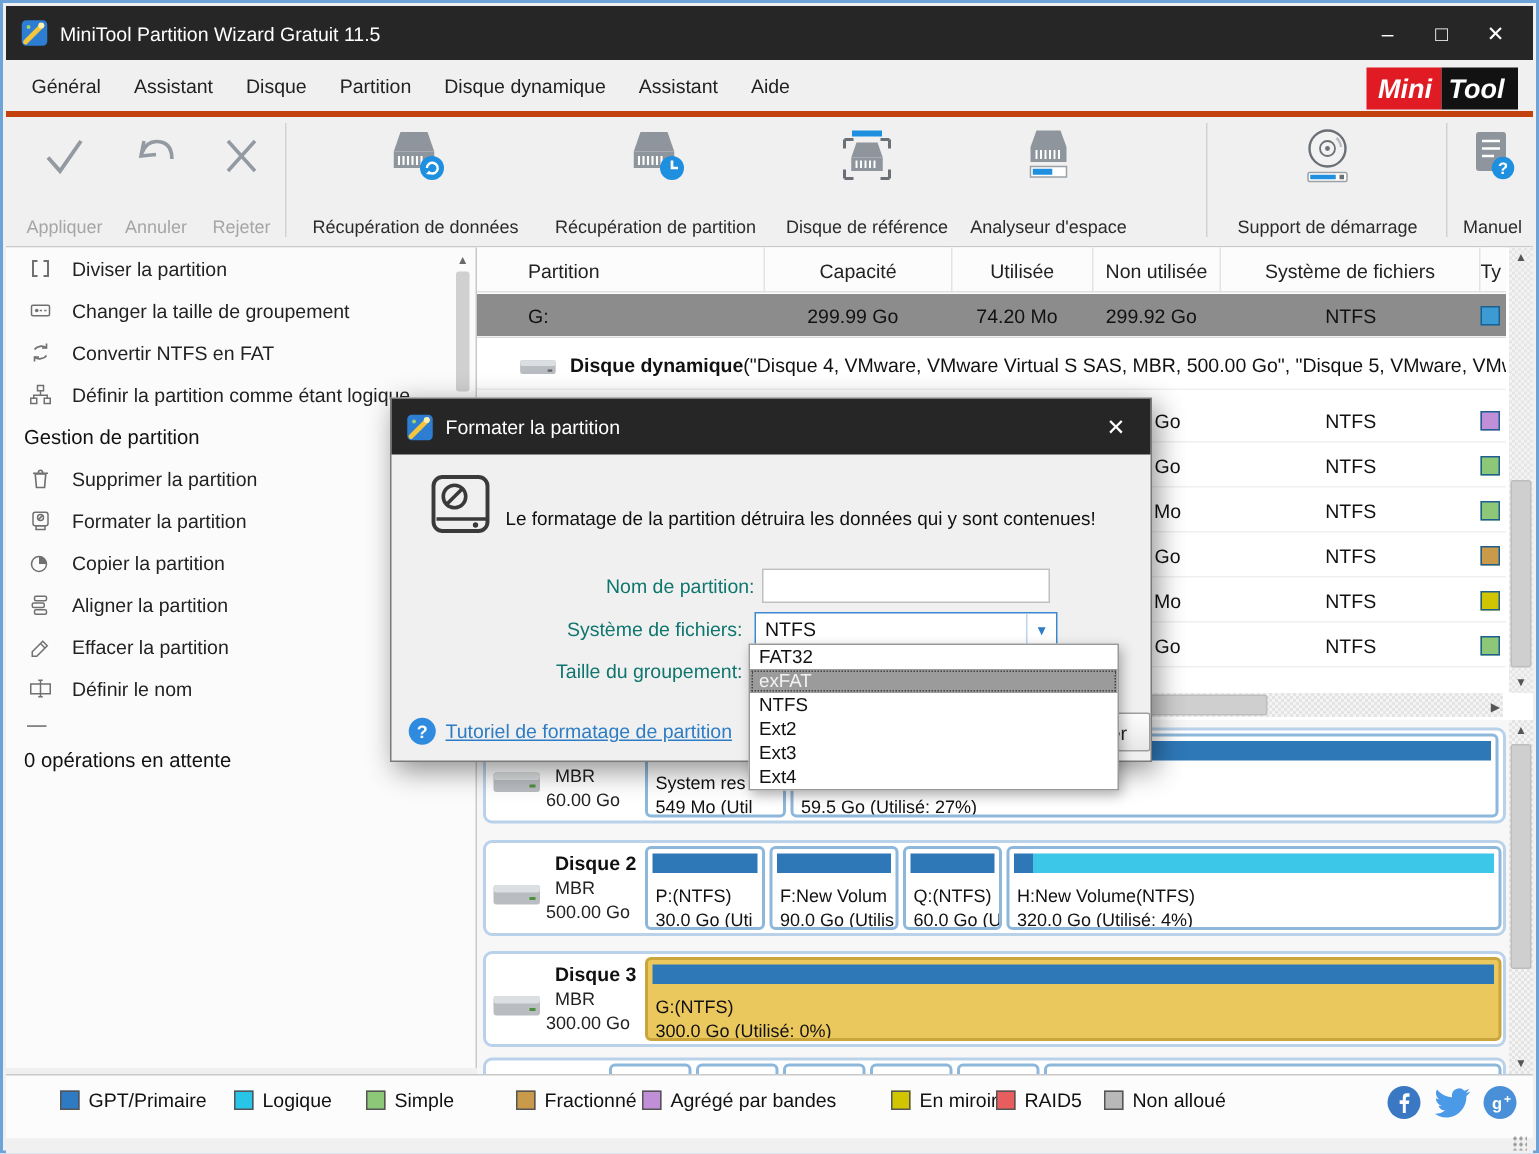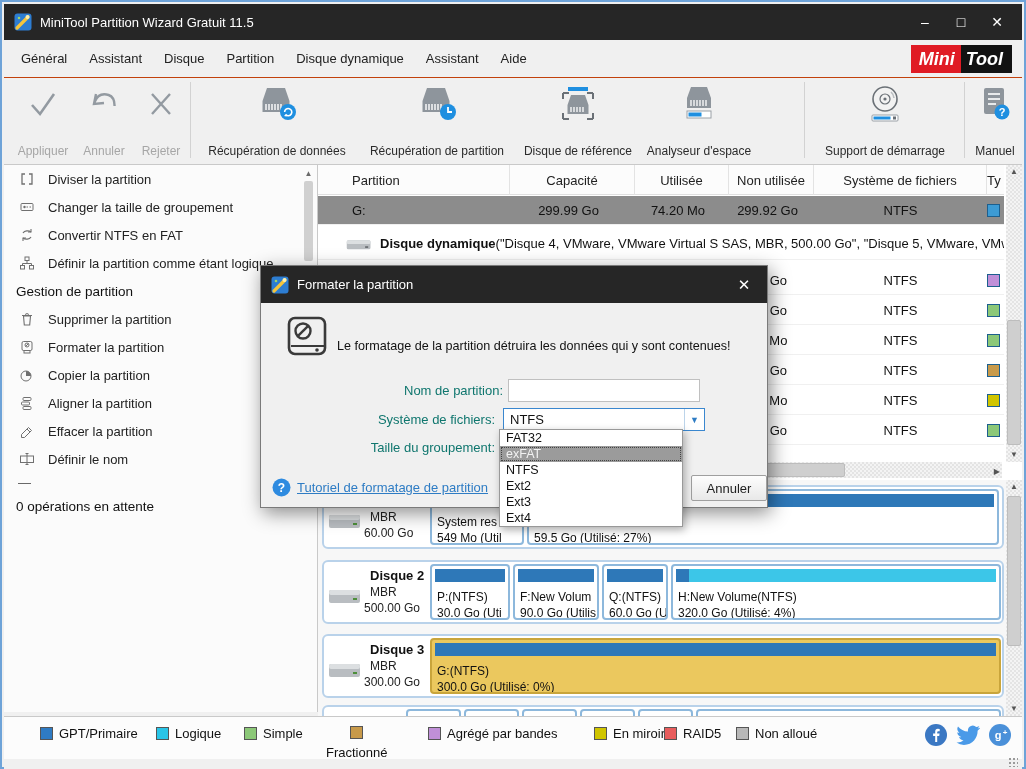--- a/index.html
+++ b/index.html
@@ -7,21 +7,21 @@
   body { font-family:"Liberation Sans", sans-serif; background:#fff; position:relative; overflow:hidden; }
   .window { position:absolute; inset:0; border:2px solid #6ea3d8; background:#f0f0f0; }
 
   
   .titlebar { position:absolute; left:2px; right:2px; top:2px; height:36px; background:#262626; display:flex; align-items:center; padding:0 10px; }
   .titlebar .title { color:#fff; font-size:13px; margin-left:8px; }
   .win-controls { margin-left:auto; display:flex; align-items:center; gap:6px; }
   .win-btn { width:30px; height:24px; color:#fff; font-size:14px; display:flex; align-items:center; justify-content:center; cursor:default; }
 
   
-  .menubar { position:absolute; left:2px; right:2px; top:38px; height:38px; background:#f0f0f0; border-bottom:1px solid #c2410c; display:flex; align-items:center; padding-left:6px; }
+  .menubar { position:absolute; left:2px; right:2px; top:38px; height:38px; background:#f0f0f0; border-bottom:4px solid #c2410c; display:flex; align-items:center; padding-left:6px; }
   .menu-item { font-size:13px; color:#222; padding:6px 11px; }
   .logo { position:absolute; right:10px; top:5px; display:flex; font-style:italic; font-weight:bold; font-size:18px; line-height:26px; }
   .logo .mini { background:#e01b24; color:#fff; padding:1px 6px 1px 8px; }
   .logo .tool { background:#121212; color:#fff; padding:1px 9px 1px 5px; }
 
   
   .toolbar { position:absolute; left:2px; right:2px; top:76px; height:87px; background:#f0f0f0; border-bottom:1px solid #c9c9c9; }
   .tb-btn { position:absolute; top:8px; height:72px; display:flex; flex-direction:column; align-items:center; justify-content:space-between; }
   .tb-btn .lbl { font-size:12px; color:#2b2b2b; white-space:nowrap; }
   .tb-btn.disabled .lbl { color:#a6a6a6; }
@@ -86,21 +86,21 @@
   .dlg-close { margin-left:auto; color:#fff; font-size:15px; width:26px; text-align:center; }
   .dlg-label { position:absolute; font-size:13px; color:#0f766e; text-align:right; width:190px; }
   .dlg-input { position:absolute; height:23px; background:#fff; border:1px solid #c0c0c0; font-size:13px; padding:0 5px; font-family:"Liberation Sans",sans-serif; }
   .combo { position:absolute; left:242px; top:142px; width:202px; height:23px; background:#fff; border:1px solid #3a87cf; }
   .combo .val { position:absolute; left:6px; top:3px; font-size:13px; color:#111; }
   .combo .arrow-box { position:absolute; right:0; top:0; bottom:0; width:20px; border-left:1px solid #bcd4ea; display:flex; align-items:center; justify-content:center; color:#2e7cc4; font-size:9px; }
   .dlg-link { color:#2e7cc4; text-decoration:underline; font-size:13px; }
   .dlg-btn { position:absolute; width:76px; height:26px; background:linear-gradient(#fdfdfd,#e8e8e8); border:1px solid #9f9f9f; border-radius:2px; font-size:13px; color:#222; display:flex; align-items:center; justify-content:center; }
 
   
-  .droplist { position:absolute; left:497px; top:427px; width:184px; background:#fff; border:1px solid #999; box-shadow:2px 3px 8px rgba(0,0,0,.3); z-index:60; }
+  .droplist { position:absolute; left:497px; top:427px; width:247px; background:#fff; border:1px solid #999; box-shadow:2px 3px 8px rgba(0,0,0,.3); z-index:60; }
   .opt { height:16px; line-height:16px; font-size:12.5px; color:#111; padding-left:6px; }
   .opt.hl { background:#9b9b9b; color:#f2f2f2; outline:1px dotted #444; outline-offset:-2px; }
 </style>
 </head>
 <body>
 
 <div class="window">
 
   <div class="titlebar">
     <svg width="18" height="18" viewBox="0 0 18 18">
@@ -524,21 +524,21 @@
         <span>GPT/Primaire</span>
       </div>
     <div class="leg-item" style="left:152px;">
         <span class="leg-sq" style="background: rgb(41, 197, 232);"></span>
         <span>Logique</span>
       </div>
     <div class="leg-item" style="left:240px;">
         <span class="leg-sq" style="background: rgb(140, 200, 120);"></span>
         <span>Simple</span>
       </div>
-    <div class="leg-item" style="left:322px;flex-direction:column;">
+    <div class="leg-item" style="left:340px;">
         <span class="leg-sq" style="background: rgb(200, 154, 74);"></span>
         <span>Fractionné</span>
       </div>
     <div class="leg-item" style="left:424px;">
         <span class="leg-sq" style="background: rgb(192, 143, 216);"></span>
         <span>Agrégé par bandes</span>
       </div>
     <div class="leg-item" style="left:566px;margin-left:24px;">
         <span class="leg-sq" style="background: rgb(208, 197, 0);"></span>
         <span>En miroir</span>

